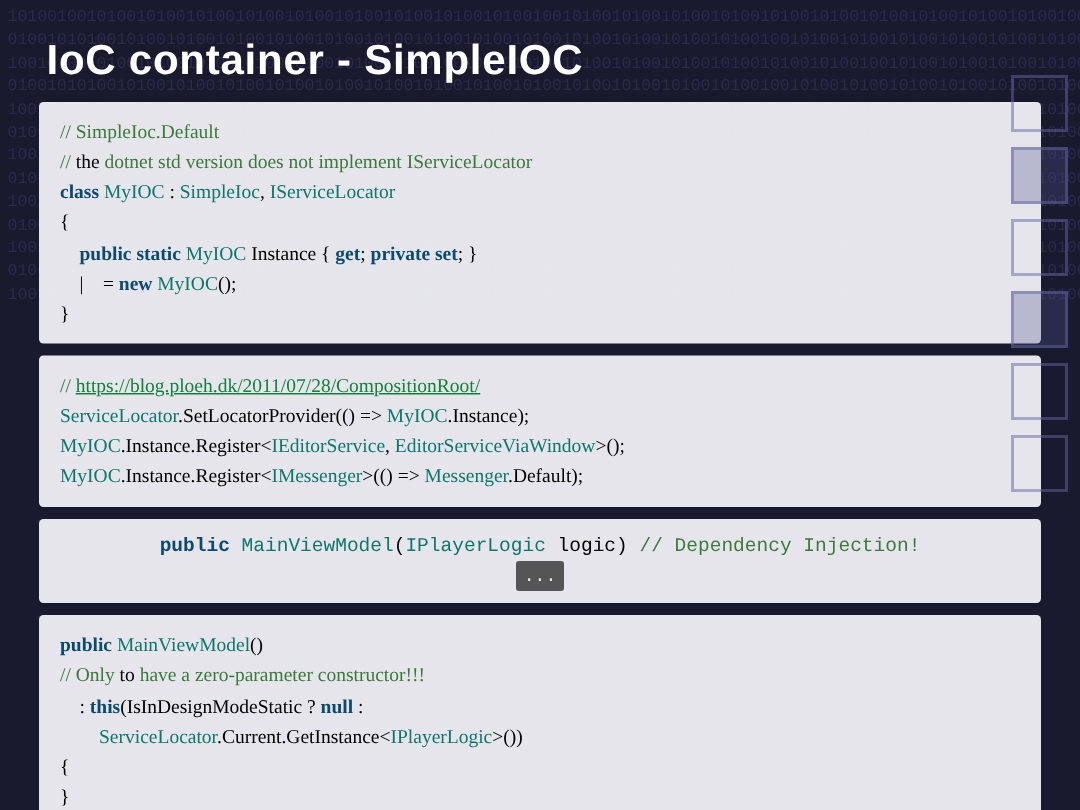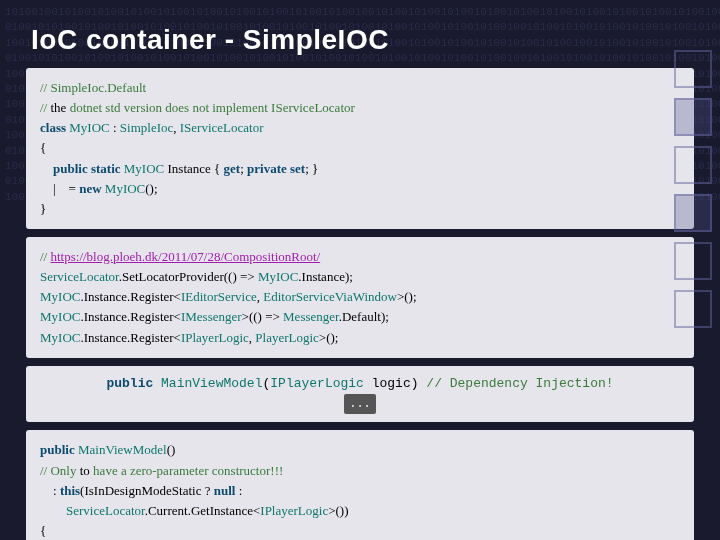--- a/index.html
+++ b/index.html
@@ -61,21 +61,21 @@
 
     .code-line {
       display: block;
       white-space: pre;
     }
 
     
     .c-comment { color: #3c7a3c; }
     .c-keyword { color: #0c4a6e; font-weight: bold; }
     .c-type { color: #0f766e; }
-    .c-url { color: #a21caf; text-decoration: underline; }
+    .c-url { color: #15803d; text-decoration: underline; }
     .c-plain { color: #000000; }
 
     
     .code-block-inline {
       background-color: rgba(240, 240, 245, 0.95);
       margin: 0 10px 8px 10px;
       padding: 8px 14px;
       border-radius: 3px;
       font-family: 'Courier New', Courier, monospace;
       font-size: 13px;
@@ -159,21 +159,20 @@
     <span class="code-line"><span class="c-plain">    </span><span class="c-keyword">public</span><span class="c-plain"> </span><span class="c-keyword">static</span><span class="c-plain"> </span><span class="c-type">MyIOC</span><span class="c-plain"> Instance { </span><span class="c-keyword">get</span><span class="c-plain">; </span><span class="c-keyword">private</span><span class="c-plain"> </span><span class="c-keyword">set</span><span class="c-plain">; }</span></span>
     <span class="code-line"><span class="c-plain">    |    = </span><span class="c-keyword">new</span><span class="c-plain"> </span><span class="c-type">MyIOC</span><span class="c-plain">();</span></span>
     <span class="code-line c-plain">}</span>
   </div>
 
   <div class="code-block">
     <span class="code-line"><span class="c-comment">// </span><span class="c-url">https://blog.ploeh.dk/2011/07/28/CompositionRoot/</span></span>
     <span class="code-line"><span class="c-type">ServiceLocator</span><span class="c-plain">.SetLocatorProvider(() =&gt; </span><span class="c-type">MyIOC</span><span class="c-plain">.Instance);</span></span>
     <span class="code-line"><span class="c-type">MyIOC</span><span class="c-plain">.Instance.Register&lt;</span><span class="c-type">IEditorService</span><span class="c-plain">, </span><span class="c-type">EditorServiceViaWindow</span><span class="c-plain">&gt;();</span></span>
     <span class="code-line"><span class="c-type">MyIOC</span><span class="c-plain">.Instance.Register&lt;</span><span class="c-type">IMessenger</span><span class="c-plain">&gt;(() =&gt; </span><span class="c-type">Messenger</span><span class="c-plain">.Default);</span></span>
-    <span class="code-line"><span class="c-type">MyIOC</span><span class="c-plain">.Instance.Register&lt;</span><span class="c-type">IPlayerLogic</span><span class="c-plain">, </span><span class="c-type">PlayerLogic</span><span class="c-plain">&gt;();</span></span>
   </div>
 
   <div class="code-block-inline">
     <span>
       <span class="c-keyword">public</span><span class="c-plain"> </span><span class="c-type">MainViewModel</span><span class="c-plain">(</span><span class="c-type">IPlayerLogic</span><span class="c-plain"> logic) </span><span class="c-comment">// Dependency Injection!</span>
     </span>
     <span class="ellipsis-box">...</span>
   </div>
 
   <div class="code-block">

